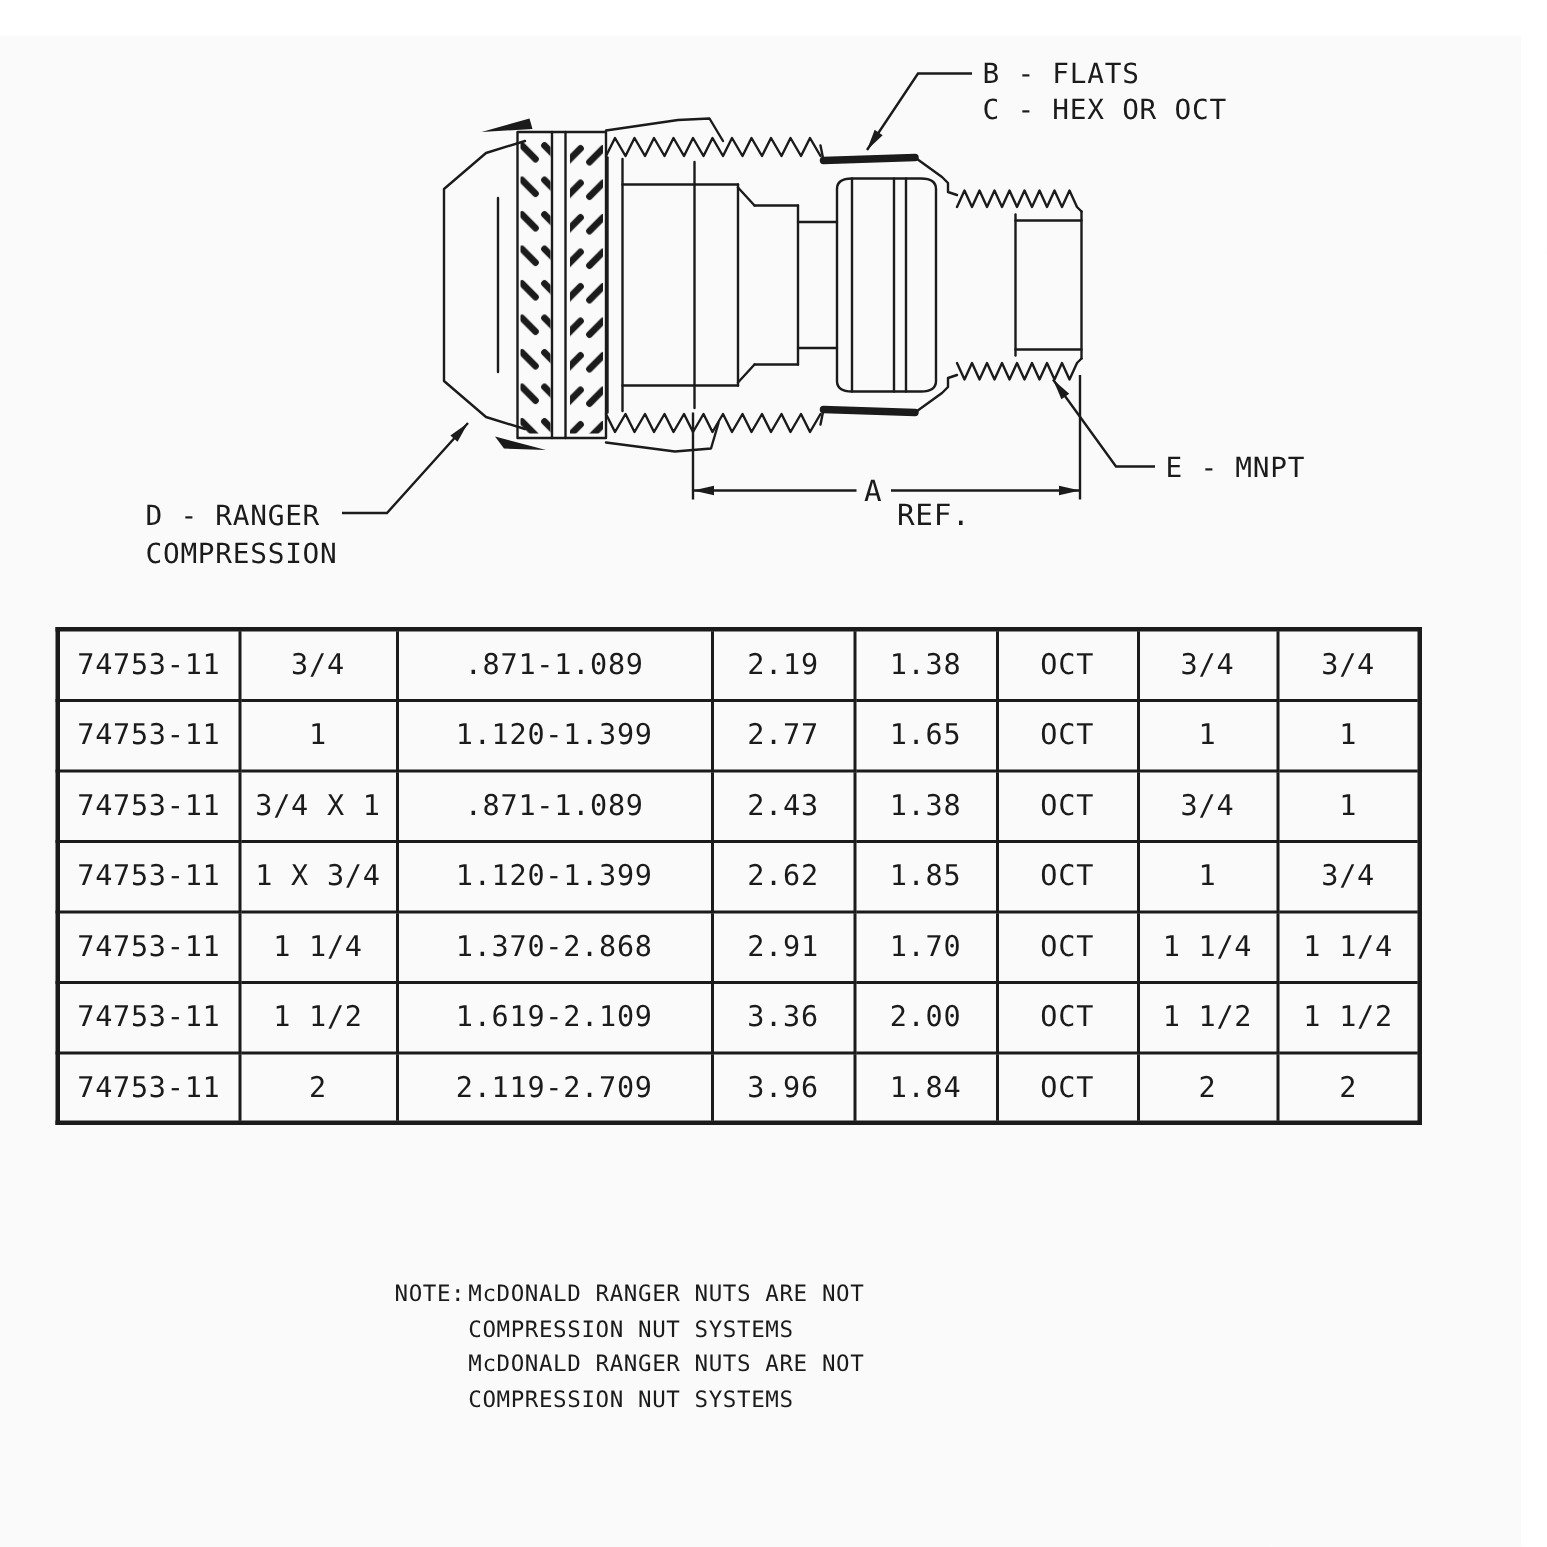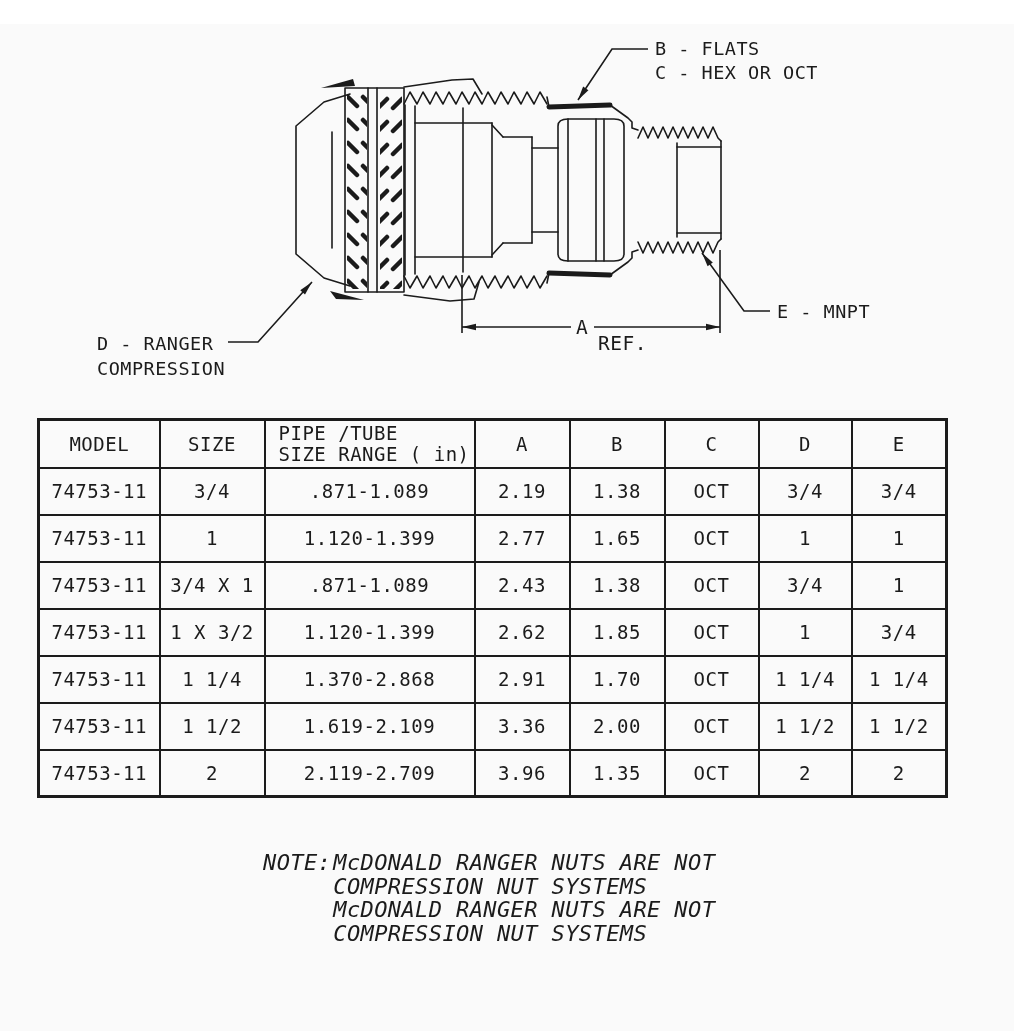--- a/index.html
+++ b/index.html
@@ -35,23 +35,22 @@
     font-size:19px; font-weight:normal; padding:0;
     letter-spacing:0.5px; color:#1b1b1b;
   }
   table.spec tr.hdr    { height:48px; }
   table.spec tr.data   { height:47px; }
   table.spec th.range  { text-align:left; padding-left:13px; line-height:21px; }
 
   .note {
     position:absolute; left:263px; top:851px;
     display:flex; align-items:flex-start;
-    font-size:22px; line-height:23.5px; letter-spacing:0.4px;
+    font-size:15px; line-height:23.5px; letter-spacing:0.4px;
     white-space:nowrap;
-    font-style:italic;
   }
   .note .note-lines { margin-left:2px; }
 </style>
 </head>
 <body>
 
 <div class="page">
   <div class="strip-top"></div>
 
   <svg class="drawing" width="1031" height="412" viewBox="0 0 1031 412">
@@ -158,33 +157,20 @@
       <col style="width:121px">
         <col style="width:105px">
         <col style="width:210px">
       <col style="width:95px">
         <col style="width:95px">
         <col style="width:94px">
       <col style="width:93px">
         <col style="width:95px">
     </colgroup>
     <tbody>
-        <tr class="hdr">
-      <th>MODEL</th>
-      <th>SIZE</th>
-      <th class="range">
-        <span>PIPE /TUBE</span><br>
-        <span>SIZE RANGE ( in)</span>
-      </th>
-      <th>A</th>
-      <th>B</th>
-      <th>C</th>
-      <th>D</th>
-      <th>E</th>
-    </tr>
     <tr class="data">
       <td>74753-11</td>
       <td>3/4</td>
       <td>.871-1.089</td>
       <td>2.19</td>
       <td>1.38</td>
       <td>OCT</td>
       <td>3/4</td>
       <td>3/4</td>
     </tr>
@@ -203,21 +189,21 @@
       <td>3/4 X 1</td>
       <td>.871-1.089</td>
       <td>2.43</td>
       <td>1.38</td>
       <td>OCT</td>
       <td>3/4</td>
       <td>1</td>
     </tr>
     <tr class="data">
       <td>74753-11</td>
-      <td>1 X 3/2</td>
+      <td>1 X 3/4</td>
       <td>1.120-1.399</td>
       <td>2.62</td>
       <td>1.85</td>
       <td>OCT</td>
       <td>1</td>
       <td>3/4</td>
     </tr>
     <tr class="data">
       <td>74753-11</td>
       <td>1 1/4</td>
@@ -236,21 +222,21 @@
       <td>2.00</td>
       <td>OCT</td>
       <td>1 1/2</td>
       <td>1 1/2</td>
     </tr>
     <tr class="data">
       <td>74753-11</td>
       <td>2</td>
       <td>2.119-2.709</td>
       <td>3.96</td>
-      <td>1.35</td>
+      <td>1.84</td>
       <td>OCT</td>
       <td>2</td>
       <td>2</td>
     </tr>
   </tbody>
     </table>
 
   <div class="note">
     <div>NOTE:</div>
     <div class="note-lines">

